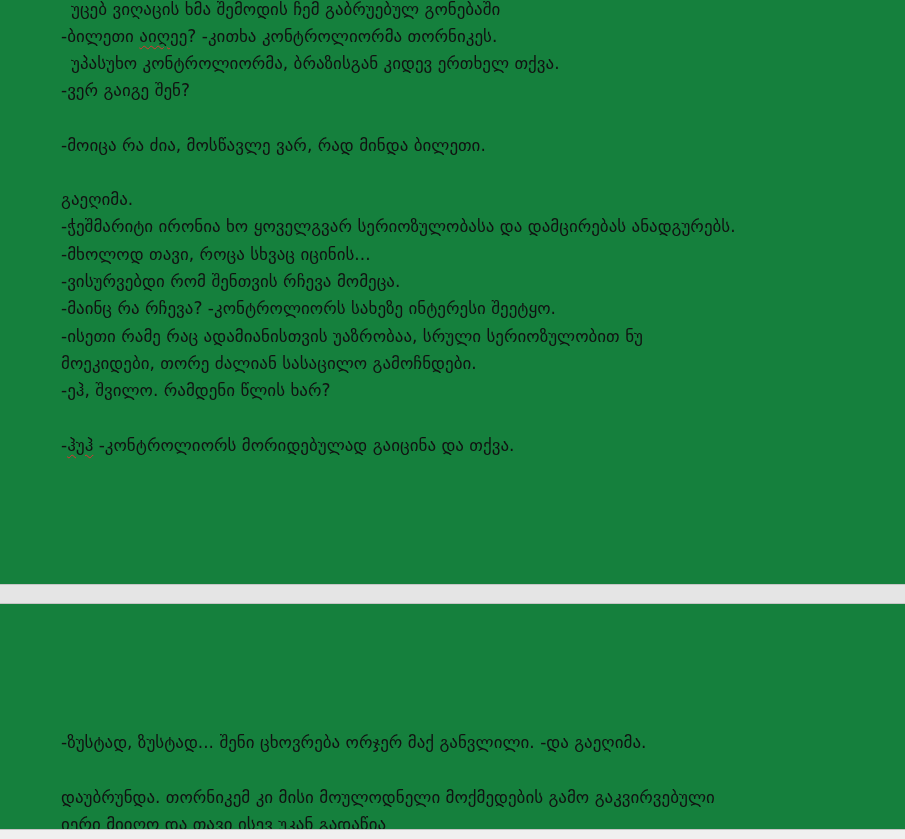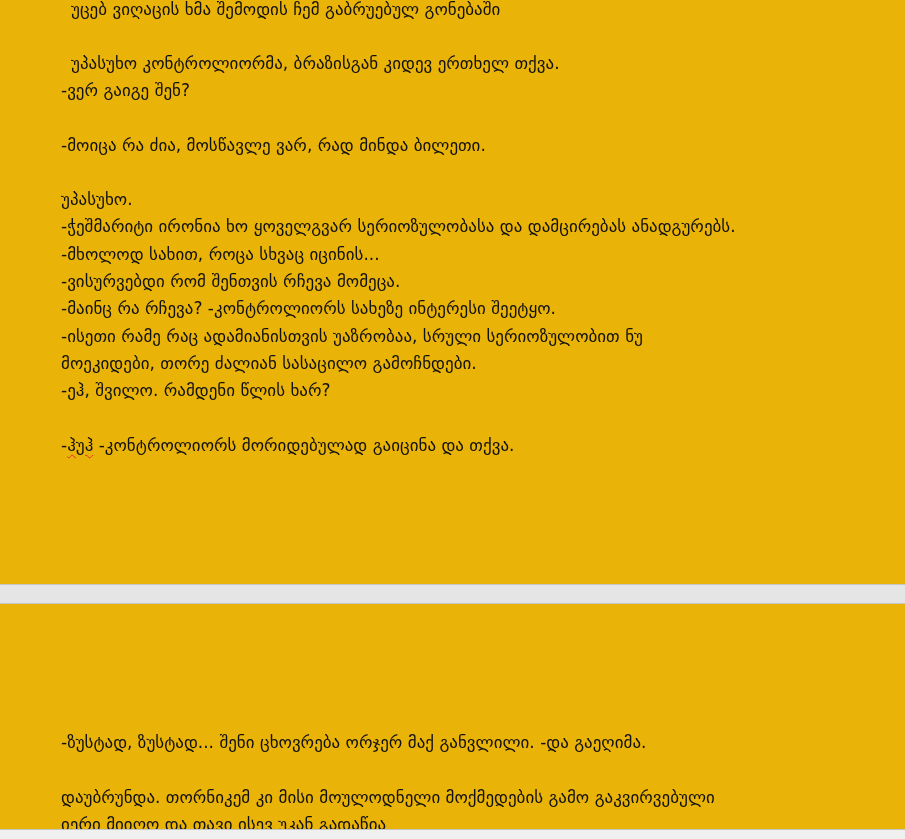--- a/index.html
+++ b/index.html
@@ -2,21 +2,21 @@
 <html><head>
 <meta charset="utf-8">
 <style>
   html, body { margin: 0; padding: 0; }
   body {
     width: 905px; height: 839px; overflow: hidden;
     background: #ffffff; position: relative;
     font-family: "DejaVu Sans", sans-serif;
   }
   .page {
-    position: absolute; left: 0; width: 905px; background: #eab308;
+    position: absolute; left: 0; width: 905px; background: #15803d;
   }
   .page-1 { top: 0; height: 584px; }
   .page-break {
     position: absolute; left: 0; top: 584px; width: 905px; height: 20px;
     background: #e5e5e5;
     border-top: 1px solid #c6c6c6; border-bottom: 1px solid #c6c6c6;
     box-sizing: border-box;
   }
   .page-2 { top: 604px; height: 269px; overflow: hidden; }
   .bottom-strip {
@@ -33,26 +33,27 @@
     text-decoration: underline wavy #e03030;
     text-decoration-thickness: 1px;
     text-underline-offset: 3px;
   }
 </style>
 </head>
 <body>
 
 <div class="page page-1">
   <p class="para indent" style="top:-4px">უცებ ვიღაცის ხმა შემოდის ჩემ გაბრუებულ გონებაში</p>
+  <p class="para" style="top:23px"><span>-ბილეთი </span><span class="squiggle">აიღეე</span><span>? -კითხა კონტროლიორმა თორნიკეს.</span></p>
   <p class="para indent" style="top:50px">უპასუხო კონტროლიორმა, ბრაზისგან კიდევ ერთხელ თქვა.</p>
   <p class="para" style="top:77px">-ვერ გაიგე შენ?</p>
   <p class="para" style="top:132px">-მოიცა რა ძია, მოსწავლე ვარ, რად მინდა ბილეთი.</p>
-  <p class="para" style="top:186px">უპასუხო.</p>
+  <p class="para" style="top:186px">გაეღიმა.</p>
   <p class="para" style="top:213px">-ჭეშმარიტი ირონია ხო ყოველგვარ სერიოზულობასა და დამცირებას ანადგურებს.</p>
-  <p class="para" style="top:241px">-მხოლოდ სახით, როცა სხვაც იცინის...</p>
+  <p class="para" style="top:241px">-მხოლოდ თავი, როცა სხვაც იცინის...</p>
   <p class="para" style="top:295px">-მაინც რა რჩევა? -კონტროლიორს სახეზე ინტერესი შეეტყო.</p>
   <p class="para" style="top:268px">-ვისურვებდი რომ შენთვის რჩევა მომეცა.</p>
   <p class="para" style="top:323px">-ისეთი რამე რაც ადამიანისთვის უაზრობაა, სრული სერიოზულობით ნუ</p>
   <p class="para" style="top:350px">მოეკიდები, თორე ძალიან სასაცილო გამოჩნდები.</p>
   <p class="para" style="top:377px">-ეჰ, შვილო. რამდენი წლის ხარ?</p>
   <p class="para" style="top:432px"><span>-</span><span class="squiggle">ჰუჰ</span><span> -კონტროლიორს მორიდებულად გაიცინა და თქვა.</span></p>
 </div>
 
 <div class="page-break"></div>
 

